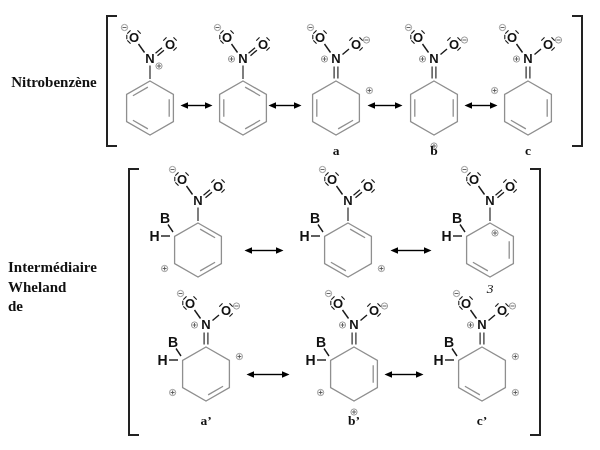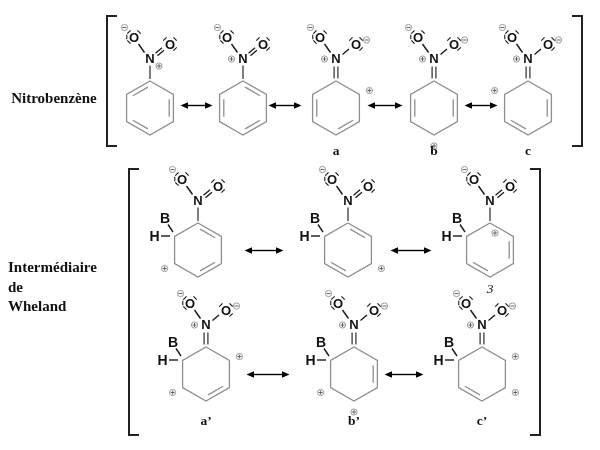--- a/index.html
+++ b/index.html
@@ -1,35 +1,35 @@
 <!DOCTYPE html>
 <html><head>
 <meta charset="utf-8">
 <style>
   html,body{margin:0;padding:0;background:#ffffff;}
   #canvas{position:relative;width:600px;height:450px;background:#ffffff;overflow:hidden;
           font-family:"Liberation Serif",serif;}
   .side-label{position:absolute;left:2px;top:74px;width:104px;text-align:center;
-              font-size:15px;font-weight:bold;color:#111;margin-top:16px;}
+              font-size:15px;font-weight:bold;color:#111;}
   .side-label2{position:absolute;left:8px;top:258px;width:118px;text-align:left;
                font-size:15px;font-weight:bold;color:#111;line-height:1.3;}
   .bk{position:absolute;width:9px;}
   .bk.left{border-left:2px solid #222;border-top:2px solid #222;border-bottom:2px solid #222;}
   .bk.right{border-right:2px solid #222;border-top:2px solid #222;border-bottom:2px solid #222;}
   svg.mol,svg.arrow{position:absolute;overflow:visible;}
 </style>
 </head>
 <body>
 
 <div id="canvas">
   <div class="side-label">Nitrobenzène</div>
   <div class="side-label2">
     <div>Intermédiaire</div>
+    <div>Wheland</div>
     <div>de</div>
-    <div>Wheland</div>
   </div>
   <div id="generated">
       <div class="bk left" style="left: 106px; top: 15px; height: 128px; border-color: rgb(34, 34, 34);"></div>
       <div class="bk right" style="left: 572px; top: 15px; height: 128px; border-color: rgb(34, 34, 34);"></div>
       <div class="bk left" style="left: 128px; top: 168px; height: 264px; border-color: rgb(34, 34, 34);"></div>
       <div class="bk right" style="left: 530px; top: 168px; height: 264px; border-color: rgb(34, 34, 34);"></div>
       <svg class="mol" width="96" height="150" viewBox="0 0 96 150" style="left: 100px; top: 13px;">
         <path d="M50,68L73.4,81.5L73.4,108.5L50,122L26.6,108.5L26.6,81.5Z" fill="none" stroke="#8f8f8f" stroke-width="1.3"></path>
         <line x1="69.2" y1="86.36" x2="69.2" y2="103.64" stroke="#8f8f8f" stroke-width="1.3"></line>
         <line x1="47.88916591107344" y1="115.93336669237289" x2="32.91316591107344" y2="107.2933666923729" stroke="#8f8f8f" stroke-width="1.3"></line>

